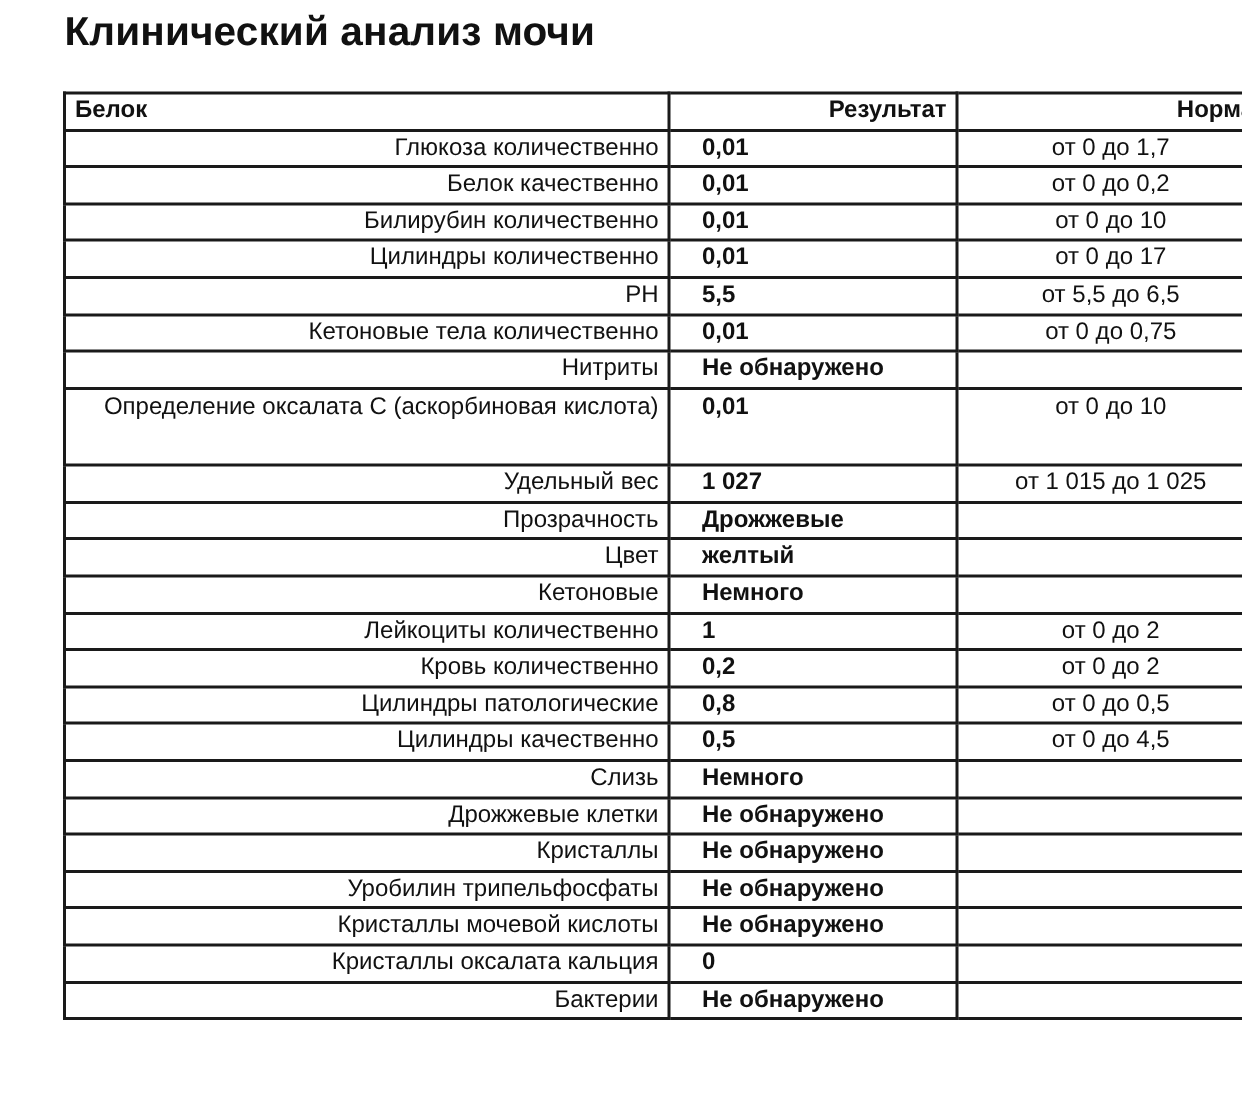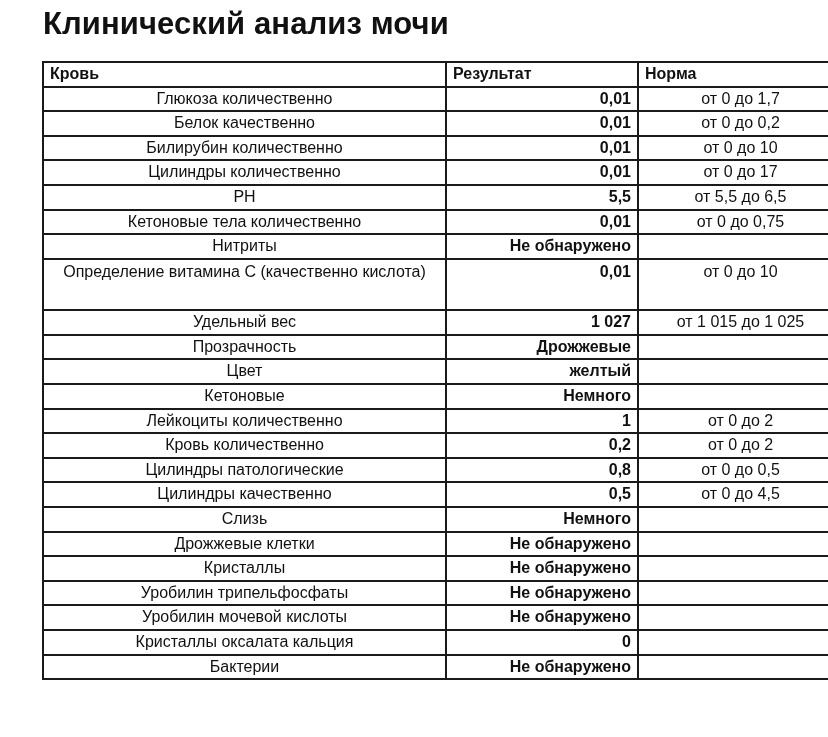--- a/index.html
+++ b/index.html
@@ -13,21 +13,21 @@
       overflow: hidden;
       position: relative;
       font-family: "Liberation Sans", sans-serif;
       color: #111111;
     }
     .page-title {
       position: absolute;
       left: 43px;
       top: 6px;
       margin: 0;
-      font-size: 31px;
+      font-size: 27px;
       font-weight: bold;
       letter-spacing: 0.1px;
       color: #111111;
       white-space: nowrap;
     }
     table.results {
       position: absolute;
       left: 42px;
       top: 61px;
       width: 800px;
@@ -42,30 +42,30 @@
     table.results td {
       border: 2px solid #1a1a1a;
       padding: 0 6px;
       height: 22.6px;
       line-height: 22.6px;
       vertical-align: top;
       overflow: hidden;
     }
     table.results th {
       font-weight: bold;
-      text-align: left;
+      text-align: right;
     }
     table.results th.h-test {
       text-align: left;
     }
     table.results td.test {
-      text-align: center;
+      text-align: right;
     }
     table.results td.result {
-      text-align: right;
+      text-align: left;
       font-weight: bold;
       padding-left: 21px;
     }
     table.results td.norm {
       text-align: center;
     }
     table.results tr.tall td {
       height: 49.5px;
       line-height: 24.5px;
     }
@@ -76,21 +76,21 @@
 <h1 class="page-title">Клинический анализ мочи</h1>
 
 <table class="results">
   <colgroup>
     <col class="c-test">
     <col class="c-result">
     <col class="c-norm">
   </colgroup>
   <thead>
     <tr>
-      <th class="h-test">Кровь</th>
+      <th class="h-test">Белок</th>
       <th>Результат</th>
       <th>Норма</th>
     </tr>
   </thead>
   <tbody>
     <tr>
       <td class="test">Глюкоза количественно</td>
       <td class="result">0,01</td>
       <td class="norm">от 0 до 1,7</td>
     </tr>
@@ -118,21 +118,21 @@
       <td class="test">Кетоновые тела количественно</td>
       <td class="result">0,01</td>
       <td class="norm">от 0 до 0,75</td>
     </tr>
     <tr>
       <td class="test">Нитриты</td>
       <td class="result">Не обнаружено</td>
       <td class="norm"></td>
     </tr>
     <tr class="tall">
-      <td class="test">Определение витамина С (качественно кислота)</td>
+      <td class="test">Определение оксалата С (аскорбиновая кислота)</td>
       <td class="result">0,01</td>
       <td class="norm">от 0 до 10</td>
     </tr>
     <tr>
       <td class="test">Удельный вес</td>
       <td class="result">1 027</td>
       <td class="norm">от 1 015 до 1 025</td>
     </tr>
     <tr>
       <td class="test">Прозрачность</td>
@@ -183,21 +183,21 @@
       <td class="test">Кристаллы</td>
       <td class="result">Не обнаружено</td>
       <td class="norm"></td>
     </tr>
     <tr>
       <td class="test">Уробилин трипельфосфаты</td>
       <td class="result">Не обнаружено</td>
       <td class="norm"></td>
     </tr>
     <tr>
-      <td class="test">Уробилин мочевой кислоты</td>
+      <td class="test">Кристаллы мочевой кислоты</td>
       <td class="result">Не обнаружено</td>
       <td class="norm"></td>
     </tr>
     <tr>
       <td class="test">Кристаллы оксалата кальция</td>
       <td class="result">0</td>
       <td class="norm"></td>
     </tr>
     <tr>
       <td class="test">Бактерии</td>

